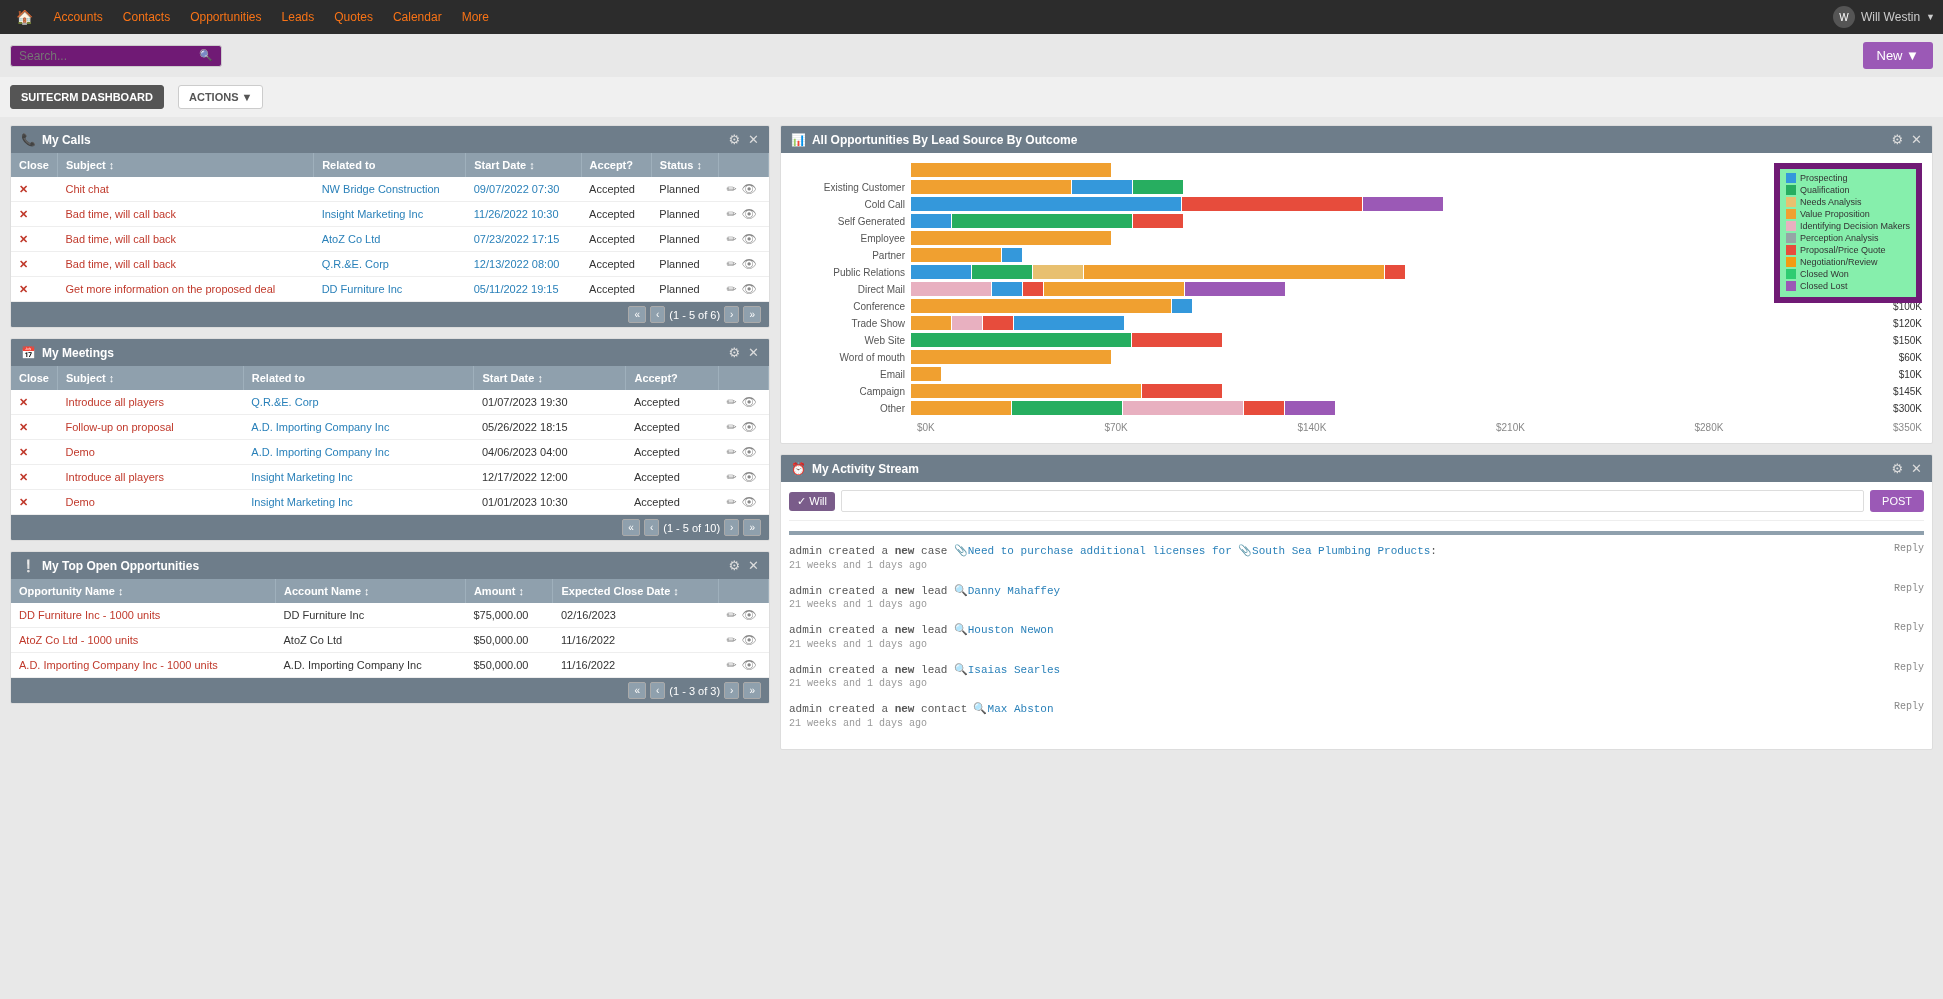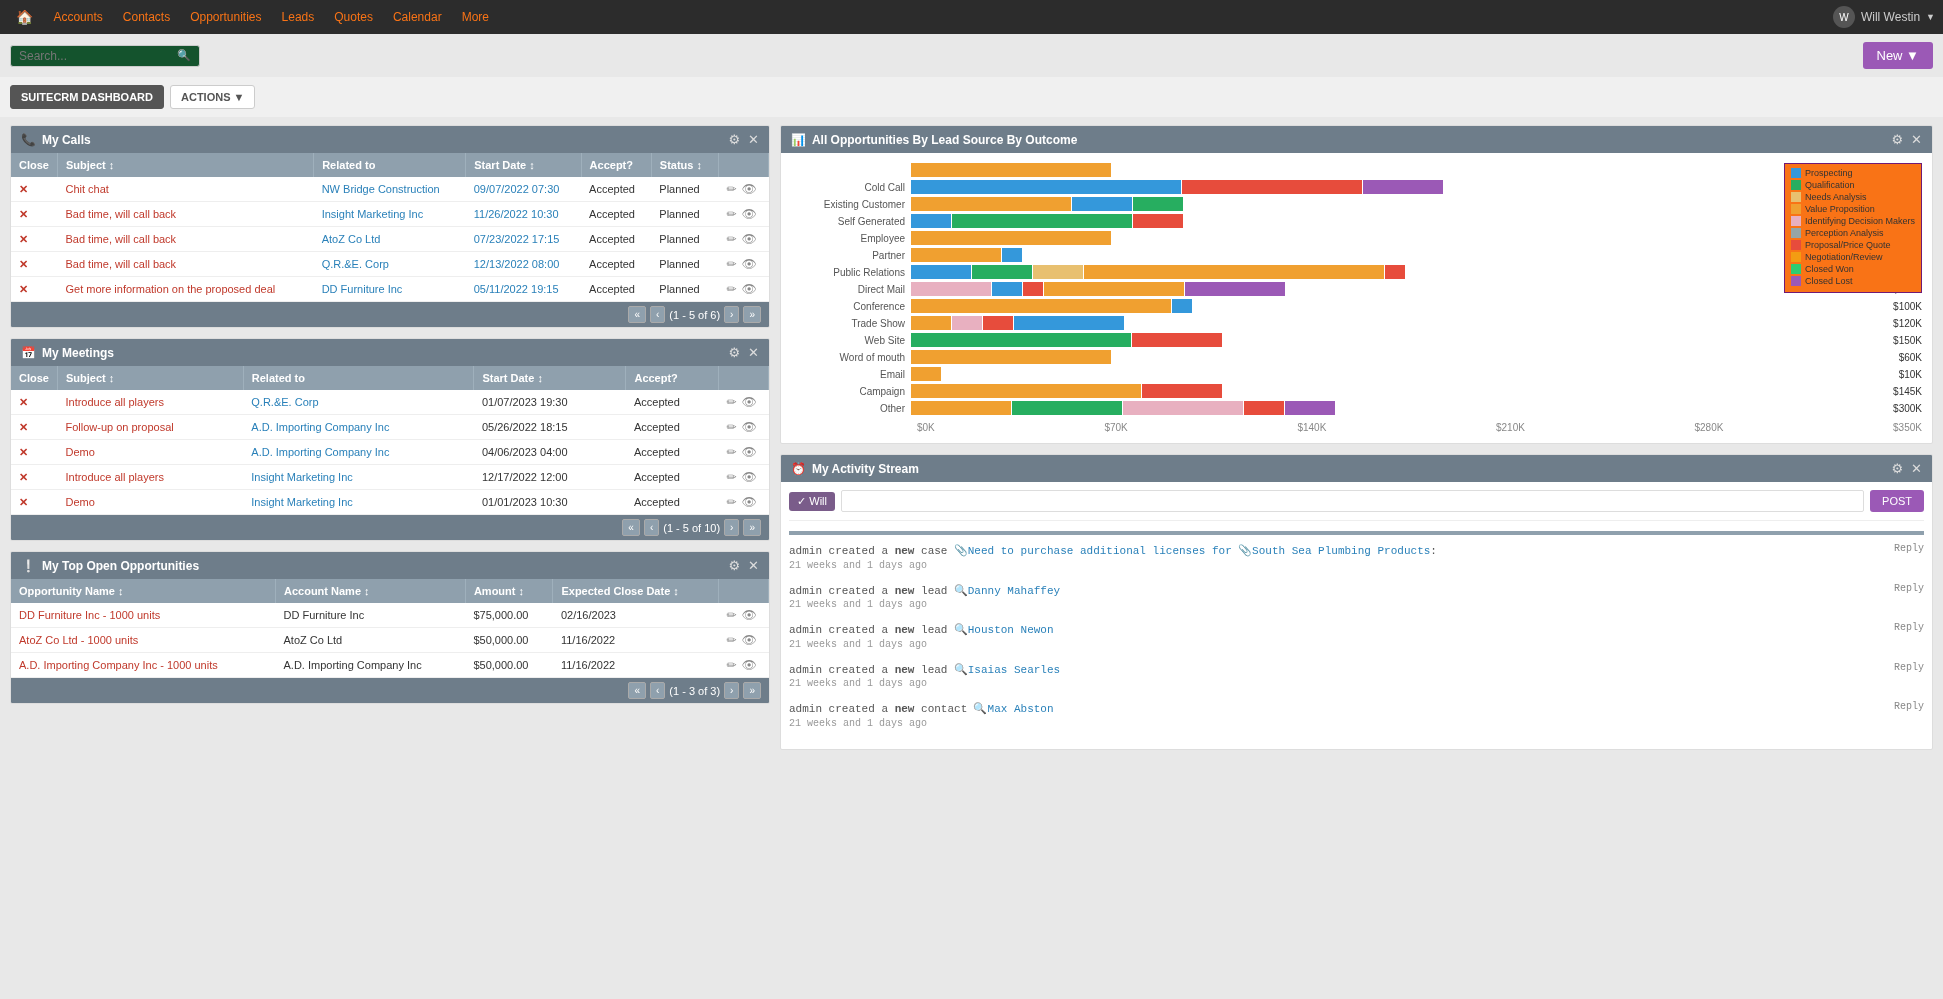--- a/index.html
+++ b/index.html
@@ -47,25 +47,25 @@
     .search-bar {
       background: #e8e8e8;
       padding: 8px 10px;
       display: flex;
       align-items: center;
       justify-content: space-between;
     }
     .search-input-wrap {
       display: flex;
       align-items: center;
-      background: #14532d;
+      background: #701a75;
       border: 1px solid #ccc;
       border-radius: 3px;
       padding: 3px 8px;
-      width: 190px;
+      width: 212px;
     }
     .search-input {
       border: none; outline: none;
       font-size: 12px;
       width: 100%;
       background: transparent;
       color: #999;
     }
     .search-icon { color: #999; font-size: 11px; }
     .new-btn {
@@ -79,21 +79,21 @@
       display: flex;
       align-items: center;
       gap: 4px;
     }
 
     
     .action-bar {
       background: #f0f0f0;
       padding: 8px 10px;
       display: flex;
-      gap: 6px;
+      gap: 14px;
     }
     .action-bar-btn {
       background: #fff;
       border: 1px solid #ccc;
       padding: 5px 10px;
       border-radius: 3px;
       cursor: pointer;
       font-size: 11px;
       font-weight: bold;
       color: #555;
@@ -219,23 +219,23 @@
       font-size: 10px;
       color: #888;
       padding-top: 4px;
       justify-content: space-between;
     }
     .chart-legend {
       position: absolute;
       top: 10px;
       right: 10px;
       font-size: 9px;
-      border: 1px solid #701a75;
+      border: 6px solid #701a75;
       padding: 4px 6px;
-      background: #f97316;
+      background: #86efac;
     }
     .legend-item {
       display: flex;
       align-items: center;
       gap: 4px;
       margin-bottom: 2px;
     }
     .legend-color {
       width: 10px; height: 10px; flex-shrink: 0;
     }
@@ -611,36 +611,36 @@
       <div class="chart-container">
         <div id="chart-rows-container">
             <div class="chart-row">
     <div class="chart-label"></div>
     <div class="chart-bars">
                 <div class="chart-bar" style="width:200px;background:#f0a030"></div>
               </div>
     <div class="chart-value">$75K</div>
   </div>
             <div class="chart-row">
+    <div class="chart-label">Existing Customer</div>
+    <div class="chart-bars">
+                <div class="chart-bar" style="width:160px;background:#f0a030"></div>
+                <div class="chart-bar" style="width:60px;background:#3498db"></div>
+                <div class="chart-bar" style="width:50px;background:#27ae60"></div>
+              </div>
+    <div class="chart-value">$110K</div>
+  </div>
+            <div class="chart-row">
     <div class="chart-label">Cold Call</div>
     <div class="chart-bars">
                 <div class="chart-bar" style="width:270px;background:#3498db"></div>
                 <div class="chart-bar" style="width:180px;background:#e74c3c"></div>
                 <div class="chart-bar" style="width:80px;background:#9b59b6"></div>
               </div>
     <div class="chart-value">$200K+</div>
-  </div>
-            <div class="chart-row">
-    <div class="chart-label">Existing Customer</div>
-    <div class="chart-bars">
-                <div class="chart-bar" style="width:160px;background:#f0a030"></div>
-                <div class="chart-bar" style="width:60px;background:#3498db"></div>
-                <div class="chart-bar" style="width:50px;background:#27ae60"></div>
-              </div>
-    <div class="chart-value">$110K</div>
   </div>
             <div class="chart-row">
     <div class="chart-label">Self Generated</div>
     <div class="chart-bars">
                 <div class="chart-bar" style="width:40px;background:#3498db"></div>
                 <div class="chart-bar" style="width:180px;background:#27ae60"></div>
                 <div class="chart-bar" style="width:50px;background:#e74c3c"></div>
               </div>
     <div class="chart-value"></div>
   </div>

